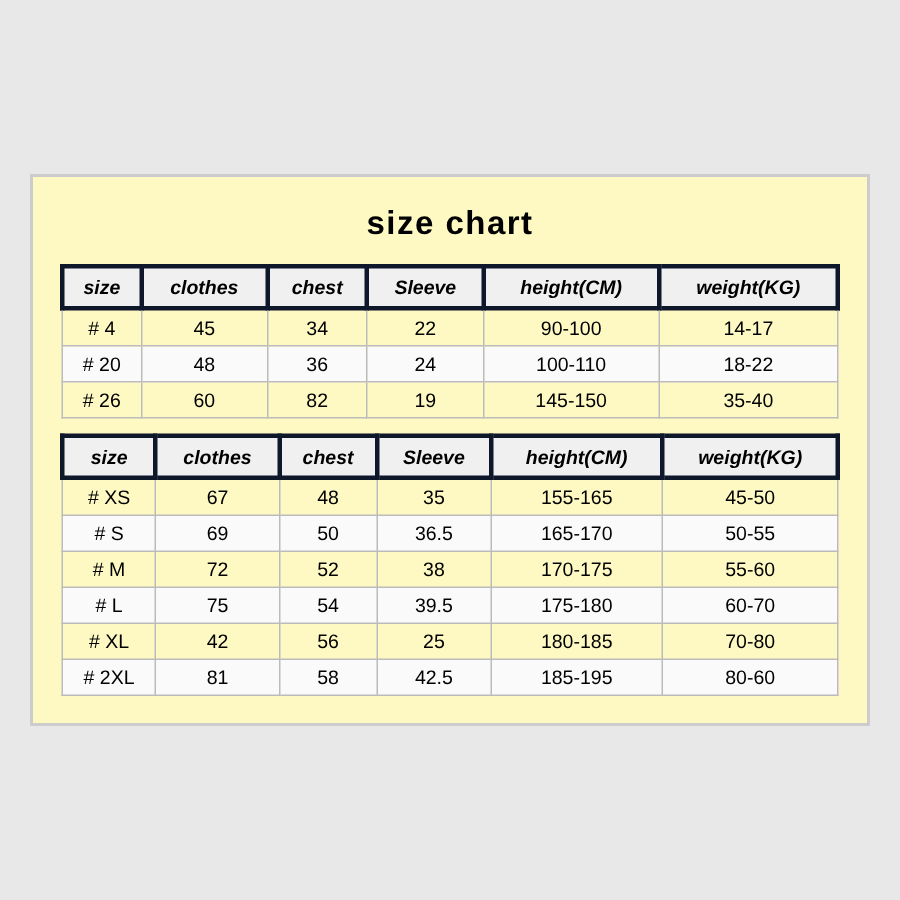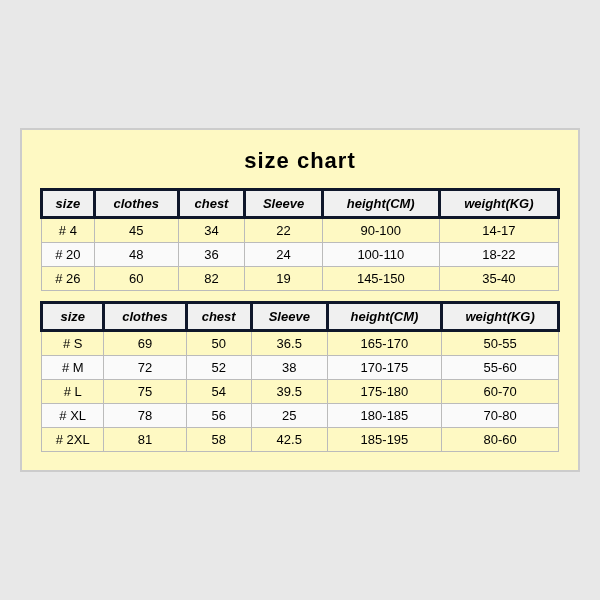--- a/index.html
+++ b/index.html
@@ -94,20 +94,28 @@
           <th>size</th>
           <th>clothes</th>
           <th>chest</th>
           <th>Sleeve</th>
           <th>height(CM)</th>
           <th>weight(KG)</th>
         </tr>
     </thead>
     <tbody id="t2-body">
         <tr>
+          <td># XS</td>
+          <td>67</td>
+          <td>48</td>
+          <td>35</td>
+          <td>155-165</td>
+          <td>45-50</td>
+        </tr>
+        <tr>
           <td># S</td>
           <td>69</td>
           <td>50</td>
           <td>36.5</td>
           <td>165-170</td>
           <td>50-55</td>
         </tr>
         <tr>
           <td># M</td>
           <td>72</td>
@@ -119,21 +127,21 @@
         <tr>
           <td># L</td>
           <td>75</td>
           <td>54</td>
           <td>39.5</td>
           <td>175-180</td>
           <td>60-70</td>
         </tr>
         <tr>
           <td># XL</td>
-          <td>78</td>
+          <td>42</td>
           <td>56</td>
           <td>25</td>
           <td>180-185</td>
           <td>70-80</td>
         </tr>
         <tr>
           <td># 2XL</td>
           <td>81</td>
           <td>58</td>
           <td>42.5</td>

